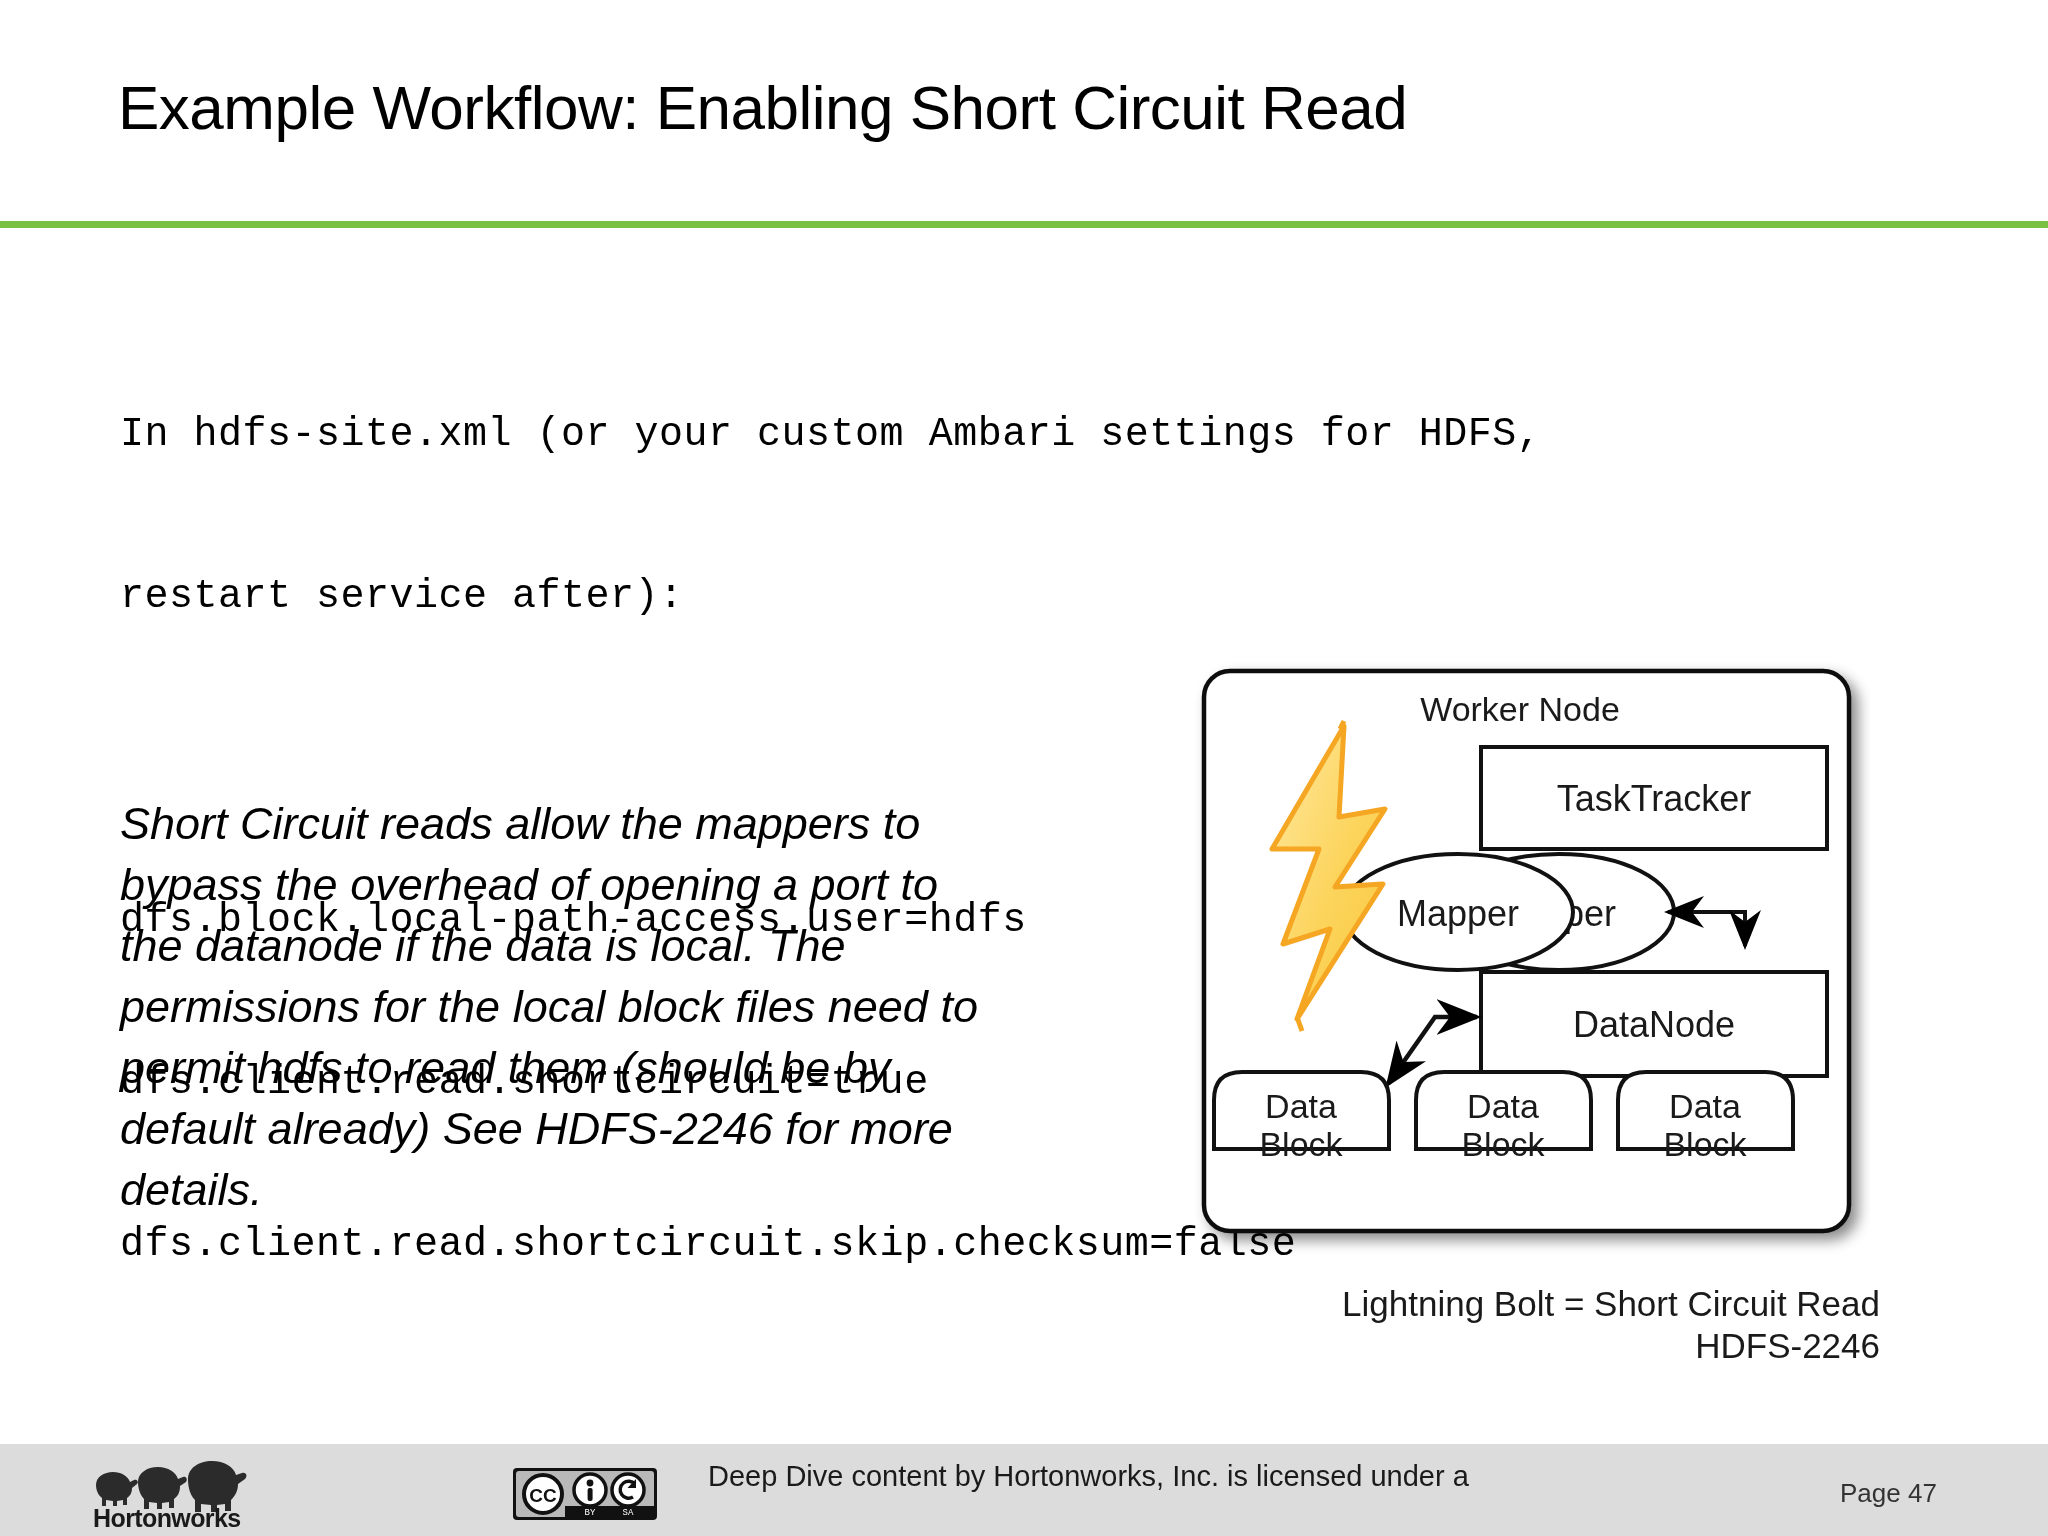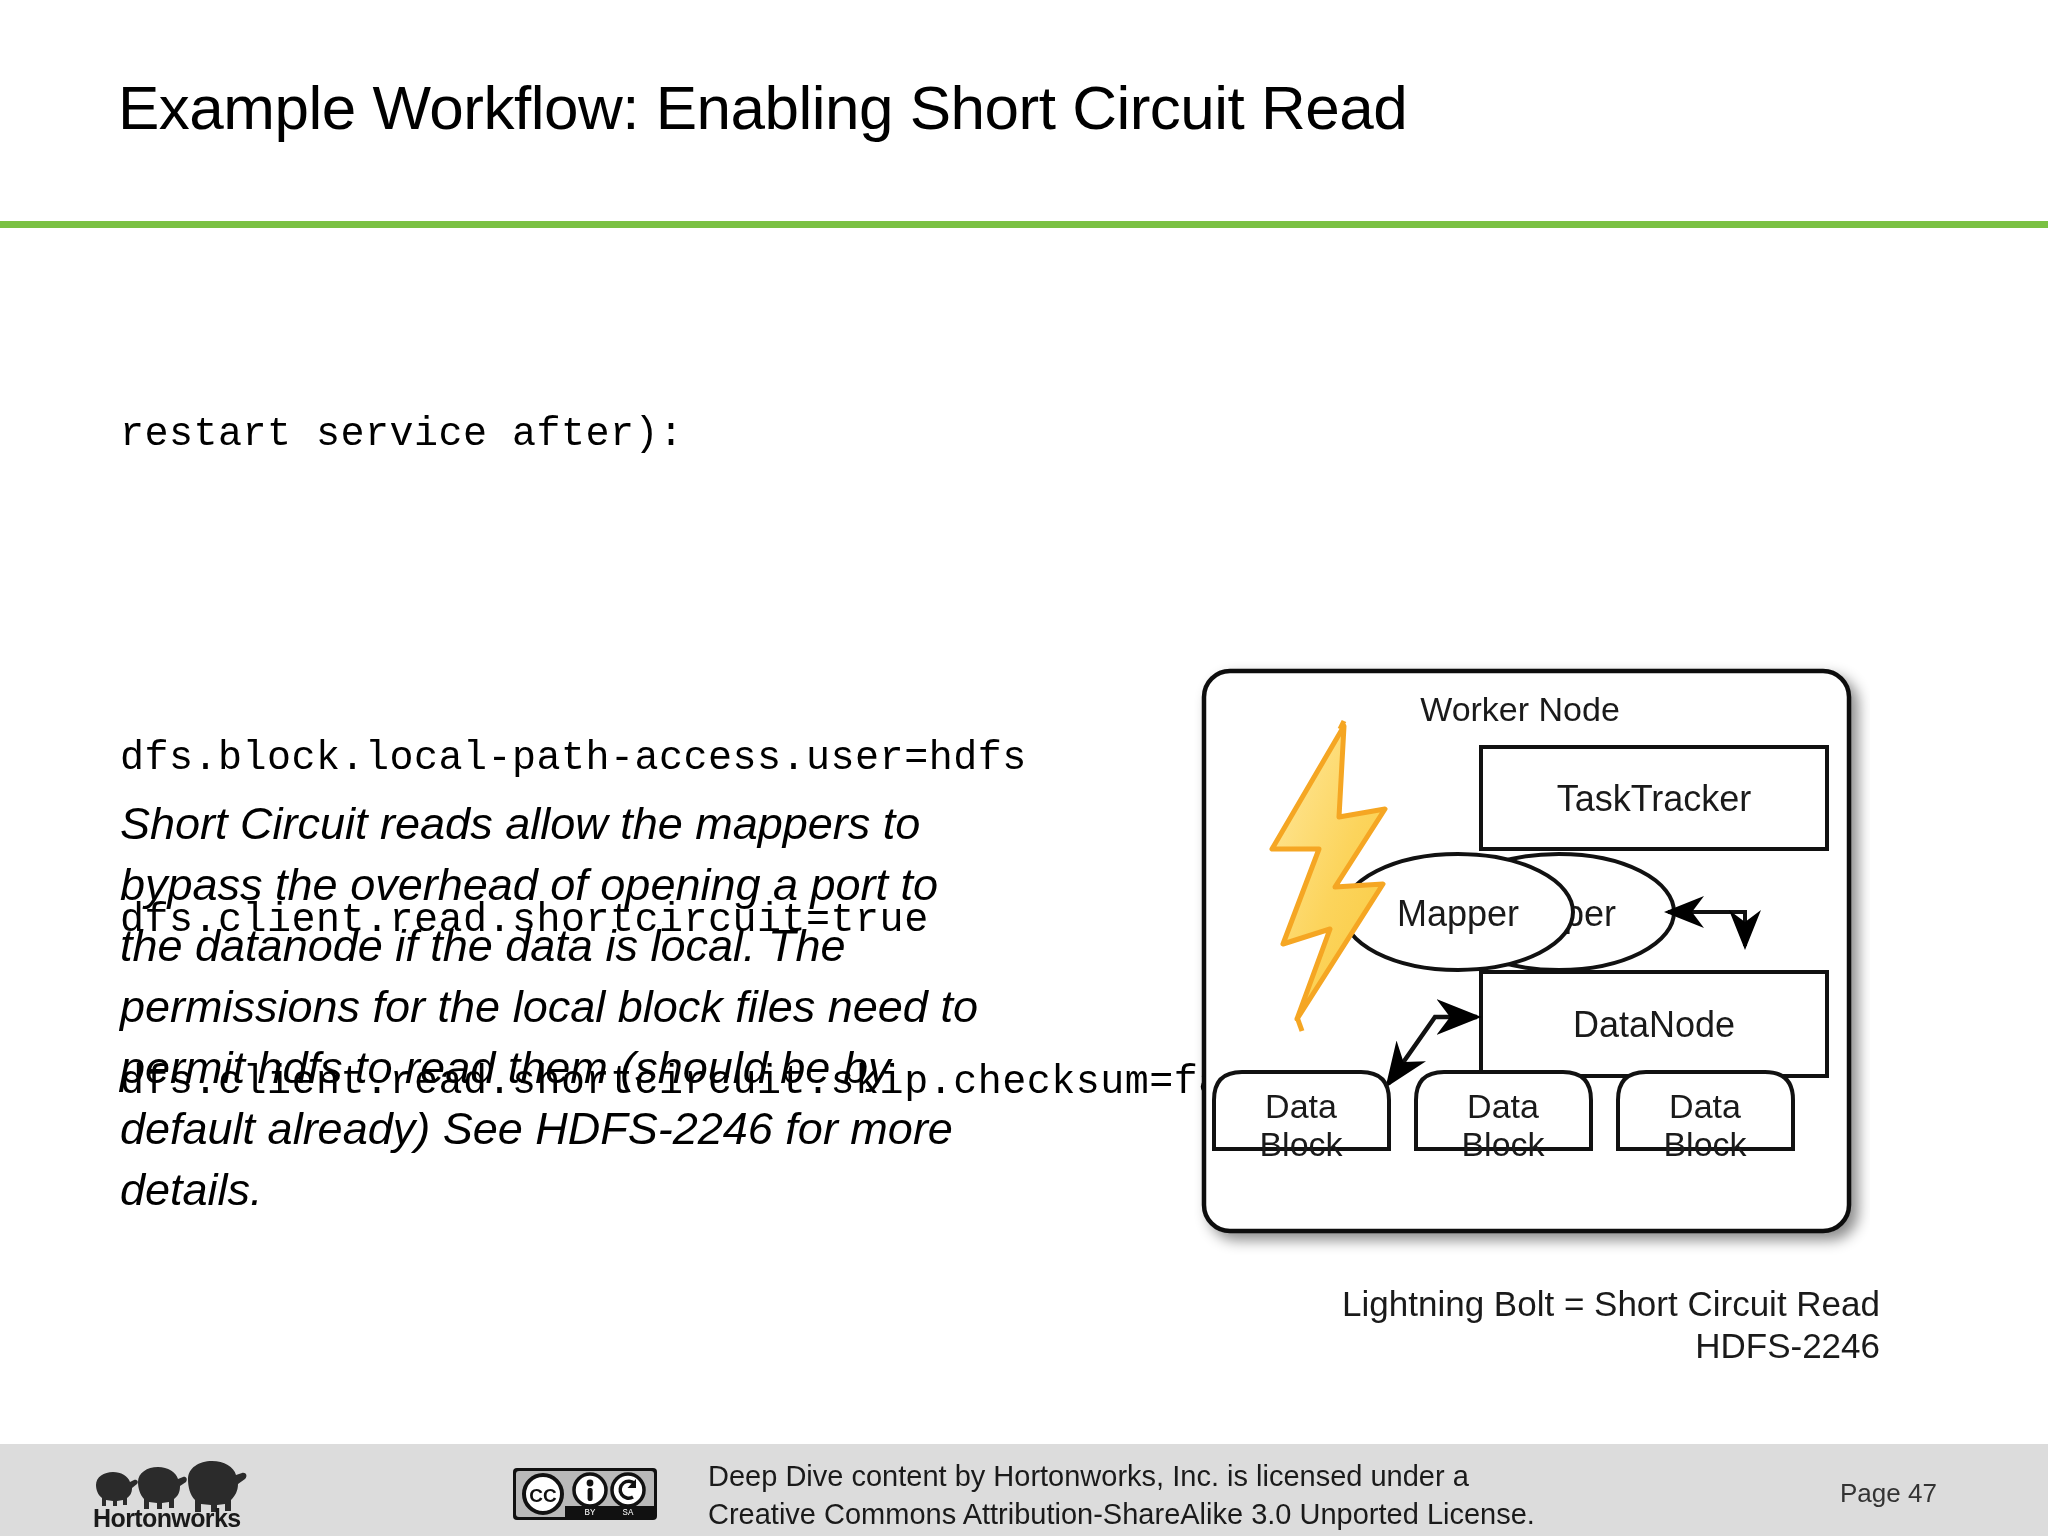--- a/index.html
+++ b/index.html
@@ -133,20 +133,21 @@
   }
 </style>
 </head>
 <body style="background: rgb(255, 255, 255);">
 
 <div class="slide-title">Example Workflow: Enabling Short Circuit Read</div>
 
 <div class="title-rule" style="background: rgb(122, 193, 67);"></div>
 
 <div class="code-block">
+  <span class="code-line">In hdfs-site.xml (or your custom Ambari settings for HDFS,</span>
   <span class="code-line">restart service after):</span>
   <span class="code-gap"></span>
   <span class="code-line">dfs.block.local-path-access.user=hdfs</span>
   <span class="code-line">dfs.client.read.shortcircuit=true</span>
   <span class="code-line">dfs.client.read.shortcircuit.skip.checksum=false</span>
 </div>
 
 <div class="body-note">Short Circuit reads allow the mappers to bypass the overhead of opening a port to the datanode if the data is local. The permissions for the local block files need to permit hdfs to read them (should be by default already) See HDFS-2246 for more details.</div>
 
 <div class="diagram">
@@ -243,16 +244,15 @@
     <path d="M123,11 L123,20 L114.5,20 Z" fill="#111111"></path>
 
     <rect x="52" y="38" width="89" height="11" fill="#111111"></rect>
     <text x="77" y="47" text-anchor="middle" font-family="Liberation Mono, monospace" font-size="9" fill="#ffffff">BY</text>
     <text x="115" y="47" text-anchor="middle" font-family="Liberation Mono, monospace" font-size="9" fill="#ffffff">SA</text>
   </svg>
 </div>
 
 <div class="footer-text">
   <span>Deep Dive content by Hortonworks, Inc. is licensed under a</span>
-  <span>Creative Commons Attribution-ShareAlike 3.0 Unported License.</span>
 </div>
 
 <div class="page-number">Page 47</div>
 
 </body></html>

